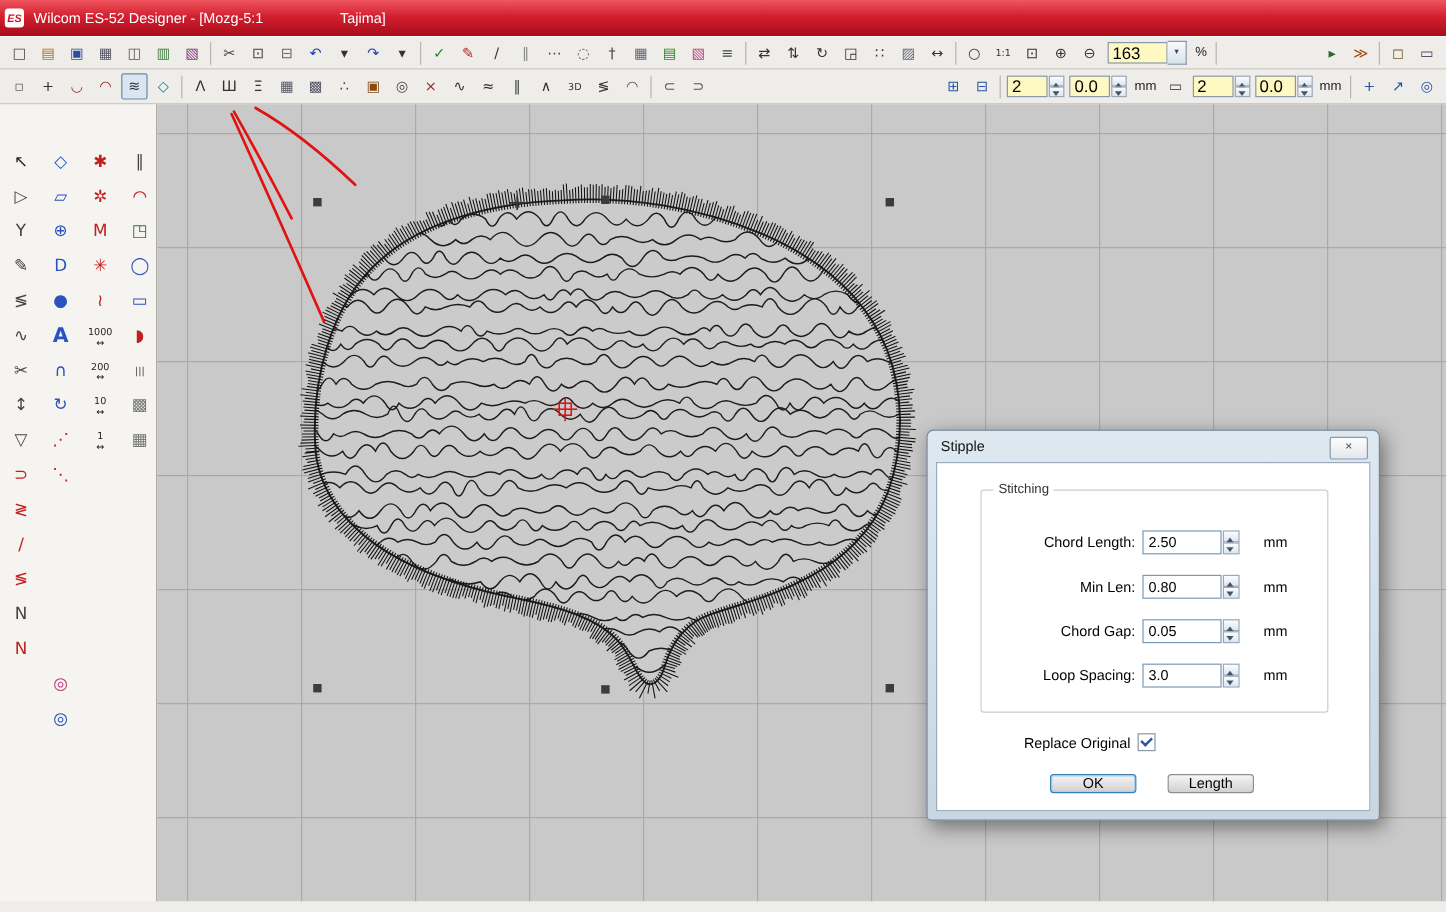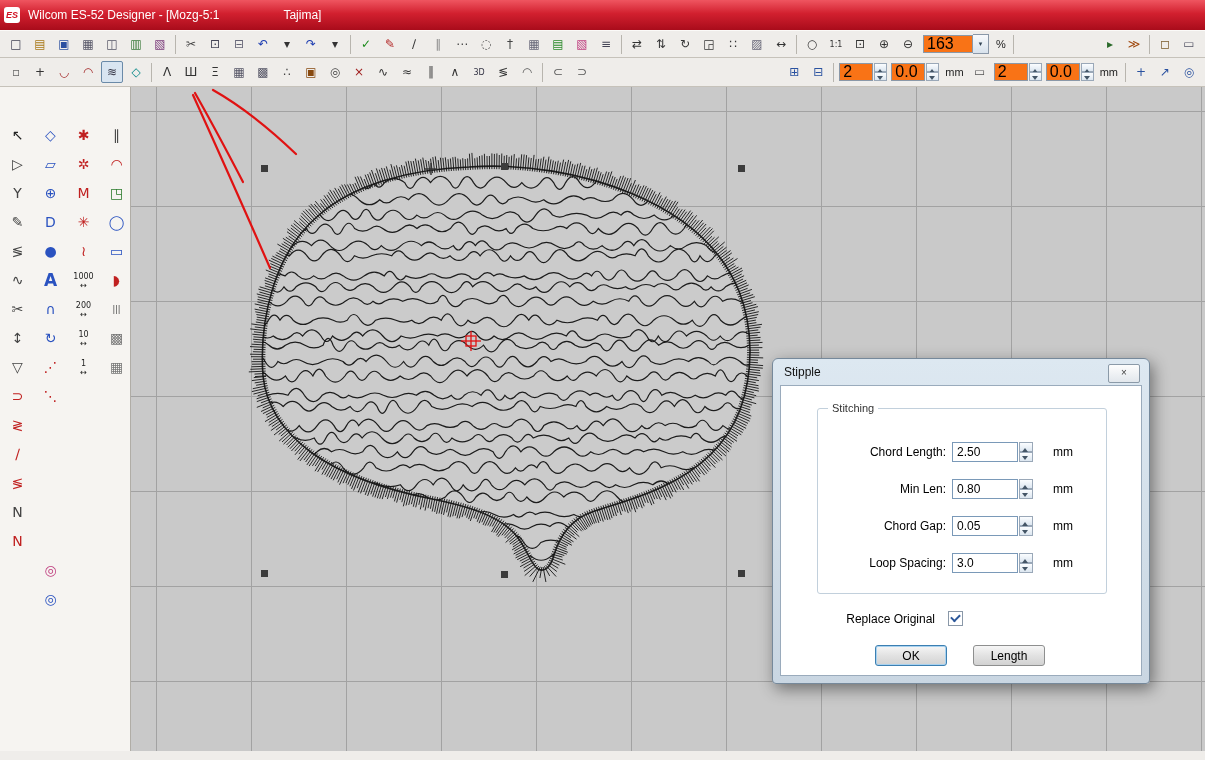--- a/index.html
+++ b/index.html
@@ -30,22 +30,22 @@
   .tb-btn{width:20px;height:20px;line-height:20px;text-align:center;font-size:12px;
     font-family:"DejaVu Sans",sans-serif;border:1px solid transparent;border-radius:2px;
     margin:0 1px;flex:0 0 auto;overflow:hidden;cursor:default;background:transparent;}
   .tb-btn.small{font-size:8px;line-height:9px;display:flex;align-items:center;
     justify-content:center;white-space:pre-line;}
   .tb-btn.pressed{border-color:#6a8aa8;background:#d9e5f1;}
   .tb-sep{width:1px;height:19px;background:#b8b5ae;margin:0 3px;flex:0 0 auto;}
   .tb-spacer{flex:1;}
   .tb-label{font-size:11px;margin:0 4px;color:#222;flex:0 0 auto;}
   .tb-field{display:flex;align-items:center;margin:0 2px;flex:0 0 auto;}
-  .tb-field input,.tb-combo input{height:16px;font-size:16px;border:1px solid #8a98a8;
-    padding:0 3px;font-family:"Liberation Sans",sans-serif;background:#f97316;}
+  .tb-field input,.tb-combo input{height:16px;font-size:14px;border:1px solid #8a98a8;
+    padding:0 3px;font-family:"Liberation Sans",sans-serif;background:#fef9c3;}
   .tb-field input{width:26px;}
   .tb-combo{display:flex;align-items:center;margin:0 3px;flex:0 0 auto;}
   .tb-combo input{width:42px;}
   .combo-arrow{width:15px;height:18px;border:1px solid #8a98a8;border-left:none;
     background:linear-gradient(#f8fafc,#d8e2ec);font-size:7px;line-height:18px;
     text-align:center;color:#345;}
   .spin{width:13px;height:18px;display:flex;flex-direction:column;margin-left:1px;flex:0 0 auto;}
   .spin .sb{flex:1;border:1px solid #9aa8b8;background:linear-gradient(#fbfdff,#dce6f0);
     position:relative;}
   .spin .sb.up::after{content:"";position:absolute;left:2px;top:2px;
@@ -92,26 +92,26 @@
   .group-label{position:absolute;left:10px;top:-7px;background:#fff;padding:0 4px;
     font-size:11px;color:#333;}
   .frow{display:flex;align-items:center;height:37px;padding-left:10px;}
   .frow label{width:118px;text-align:right;margin-right:6px;color:#000;}
   .frow input{width:56px;height:18px;border:1px solid #7a99b8;padding:0 4px;font-size:12px;
     font-family:"Liberation Sans",sans-serif;}
   .frow .spin{height:20px;width:14px;}
   .frow .unit{margin-left:20px;color:#000;}
   .chk-row{position:absolute;left:0;right:0;top:225px;display:flex;align-items:center;
     justify-content:flex-end;padding-right:178px;}
-  .chk-row label{margin-right:13px;color:#000;}
+  .chk-row label{margin-right:6px;color:#000;}
   .checkbox{width:13px;height:13px;border:1px solid #8a98a8;background:#fff;
     position:relative;flex:0 0 auto;}
   .checkbox.checked::after{content:"";position:absolute;left:2px;top:2px;width:7px;height:4px;
     border-left:2px solid #2b579a;border-bottom:2px solid #2b579a;transform:rotate(-45deg);}
-  .btn{position:absolute;width:72px;height:21px;font-size:12px;color:#000;
+  .btn{position:absolute;width:72px;height:16px;font-size:12px;color:#000;
     font-family:"Liberation Sans",sans-serif;
     background:linear-gradient(#f6f6f6,#e3e3e3 48%,#d2d2d2);
     border:1px solid #8e8f8f;border-radius:3px;padding:0;cursor:default;text-align:center;}
   .btn-ok{left:94px;top:259px;border-color:#3c7fb1;box-shadow:0 0 0 1px #a8d2f0 inset;}
   .btn-cancel{left:192px;top:259px;}
 </style>
 </head>
 <body>
 
 <div class="app">

